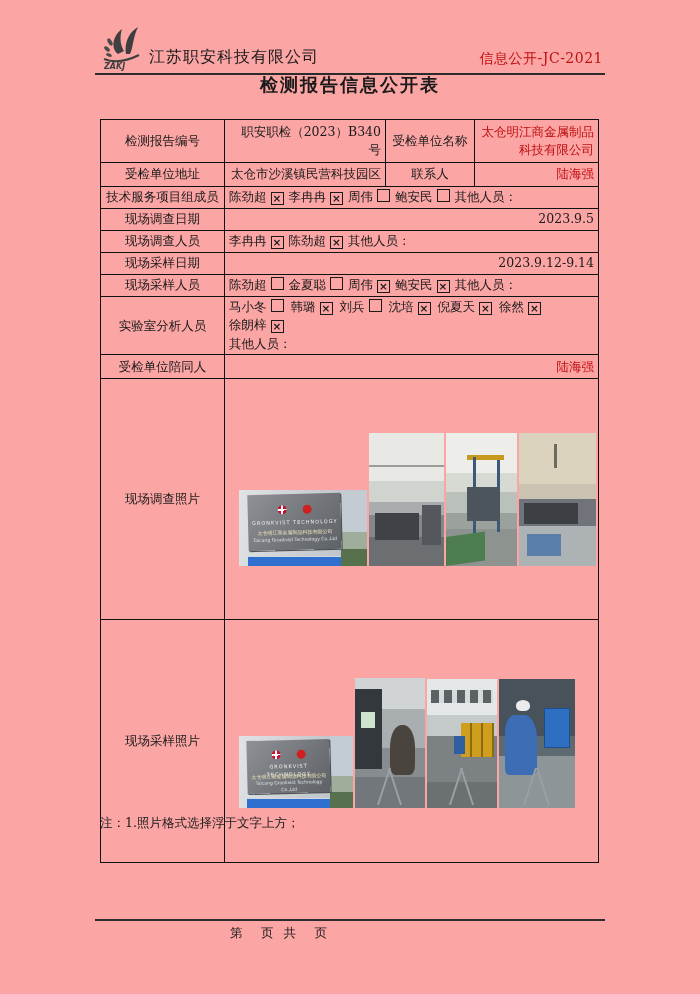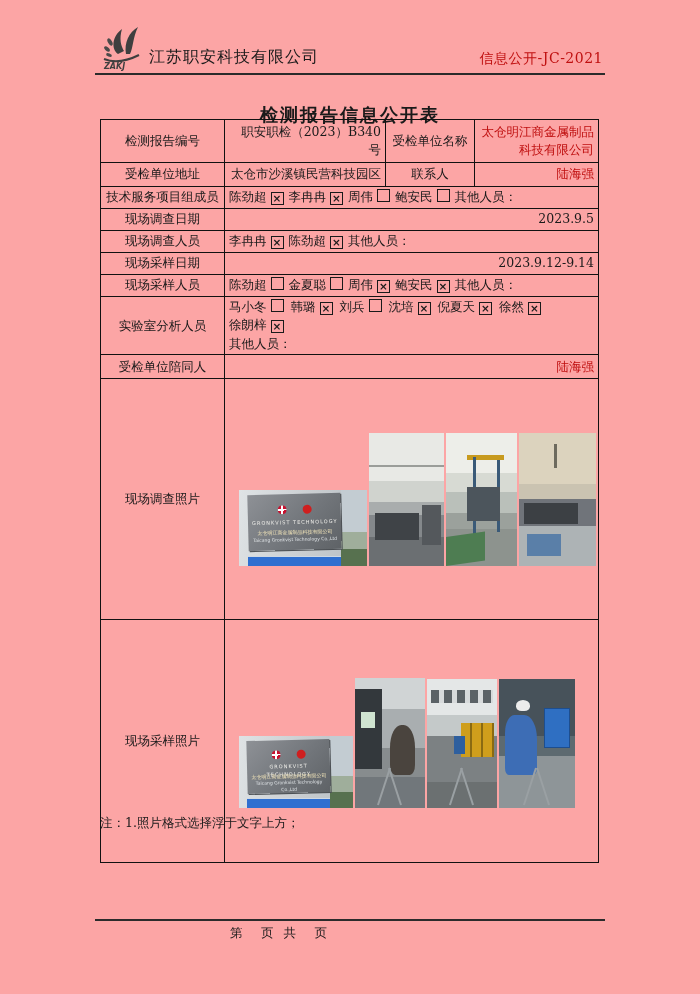--- a/index.html
+++ b/index.html
@@ -7,21 +7,21 @@
     position:relative;width:700px;height:994px;background:#fca5a5;overflow:hidden;
     font-family:"DejaVu Serif","Liberation Serif",serif;color:#1a1a1a;
   }
   
   .header{position:absolute;top:24px;left:97px;width:508px;height:48px;}
   .logo-wrap{position:absolute;left:0;top:0;width:48px;height:48px;}
   .company-name{position:absolute;left:52px;bottom:4px;font-size:16px;letter-spacing:1px;}
   .doc-code{position:absolute;right:2px;bottom:4px;font-size:14px;letter-spacing:.5px;}
   .header-rule{position:absolute;top:73px;left:95px;width:510px;border-top:2px solid #2b2b2b;}
   
-  .doc-title{position:absolute;top:103px;left:0;width:700px;text-align:center;
+  .doc-title{position:absolute;top:73px;left:0;width:700px;text-align:center;
     font-size:18px;font-weight:bold;letter-spacing:2px;}
   
   table.info{position:absolute;top:119px;left:100px;width:498px;border-collapse:collapse;
     table-layout:fixed;font-size:12.5px;}
   table.info{border:1.5px solid #111;}
   table.info td{border:1px solid #111;padding:1px 4px;line-height:1.45;vertical-align:middle;}
   td.lbl{text-align:center;}
   td.val-c{text-align:right;}
   td.mem{padding-left:7px;}
   .red{color:#bf0f0f;}

